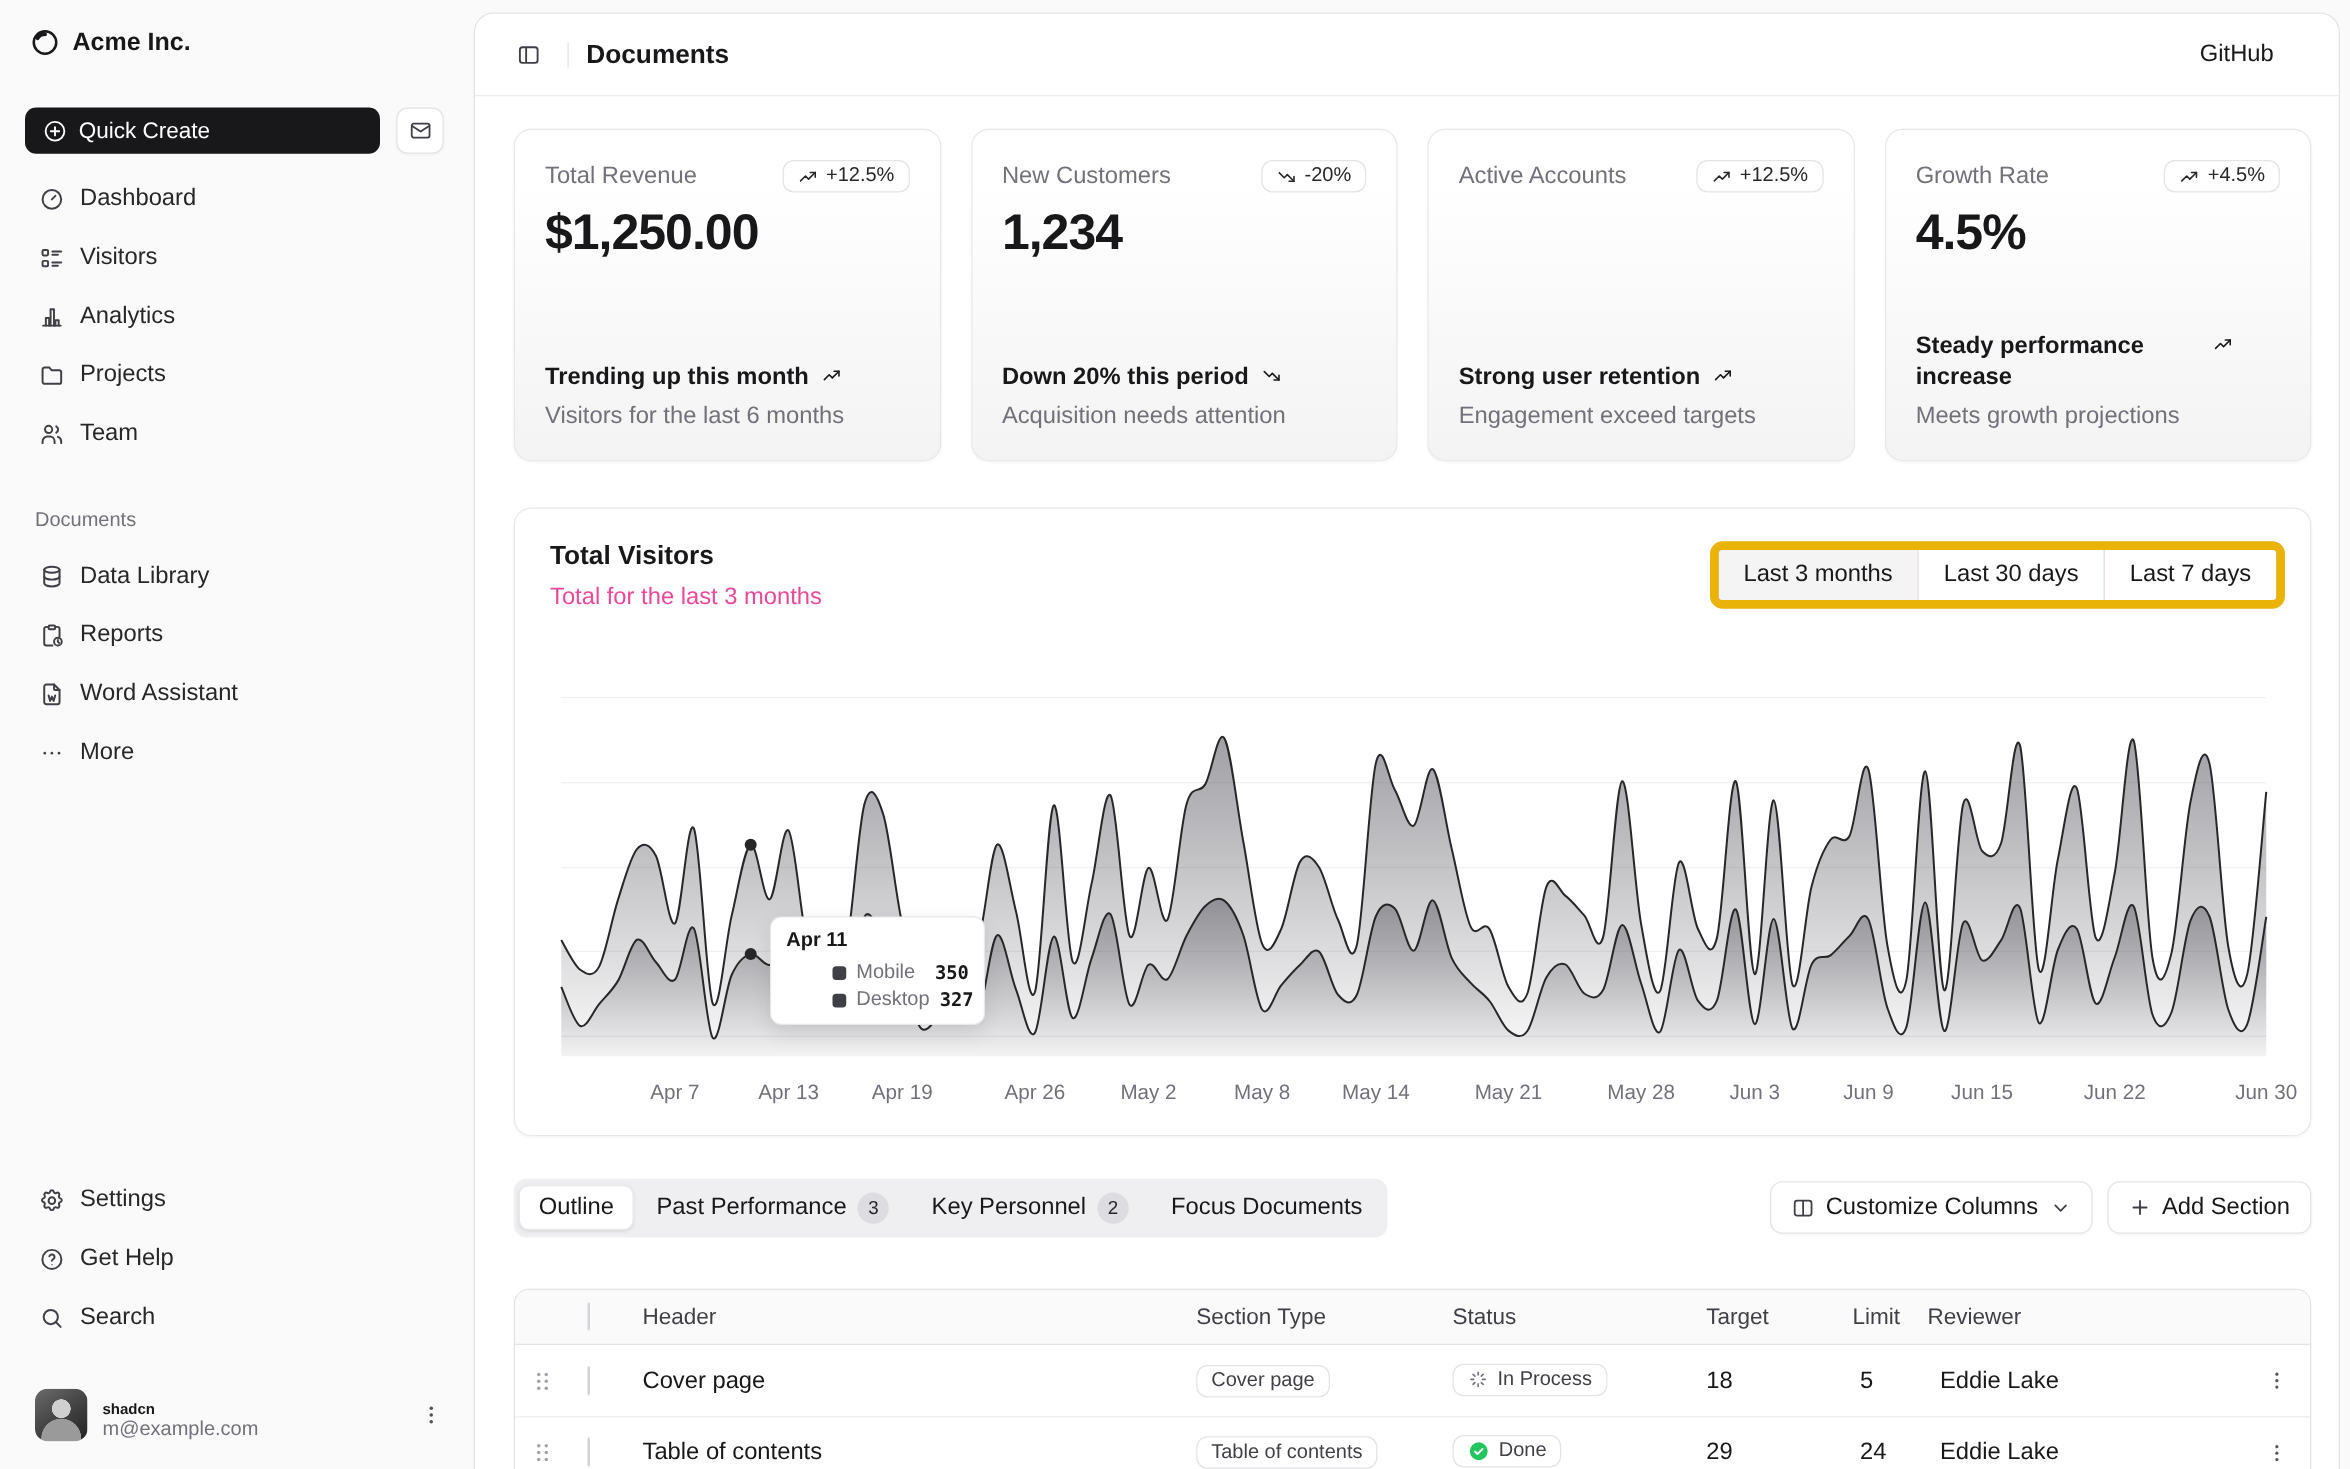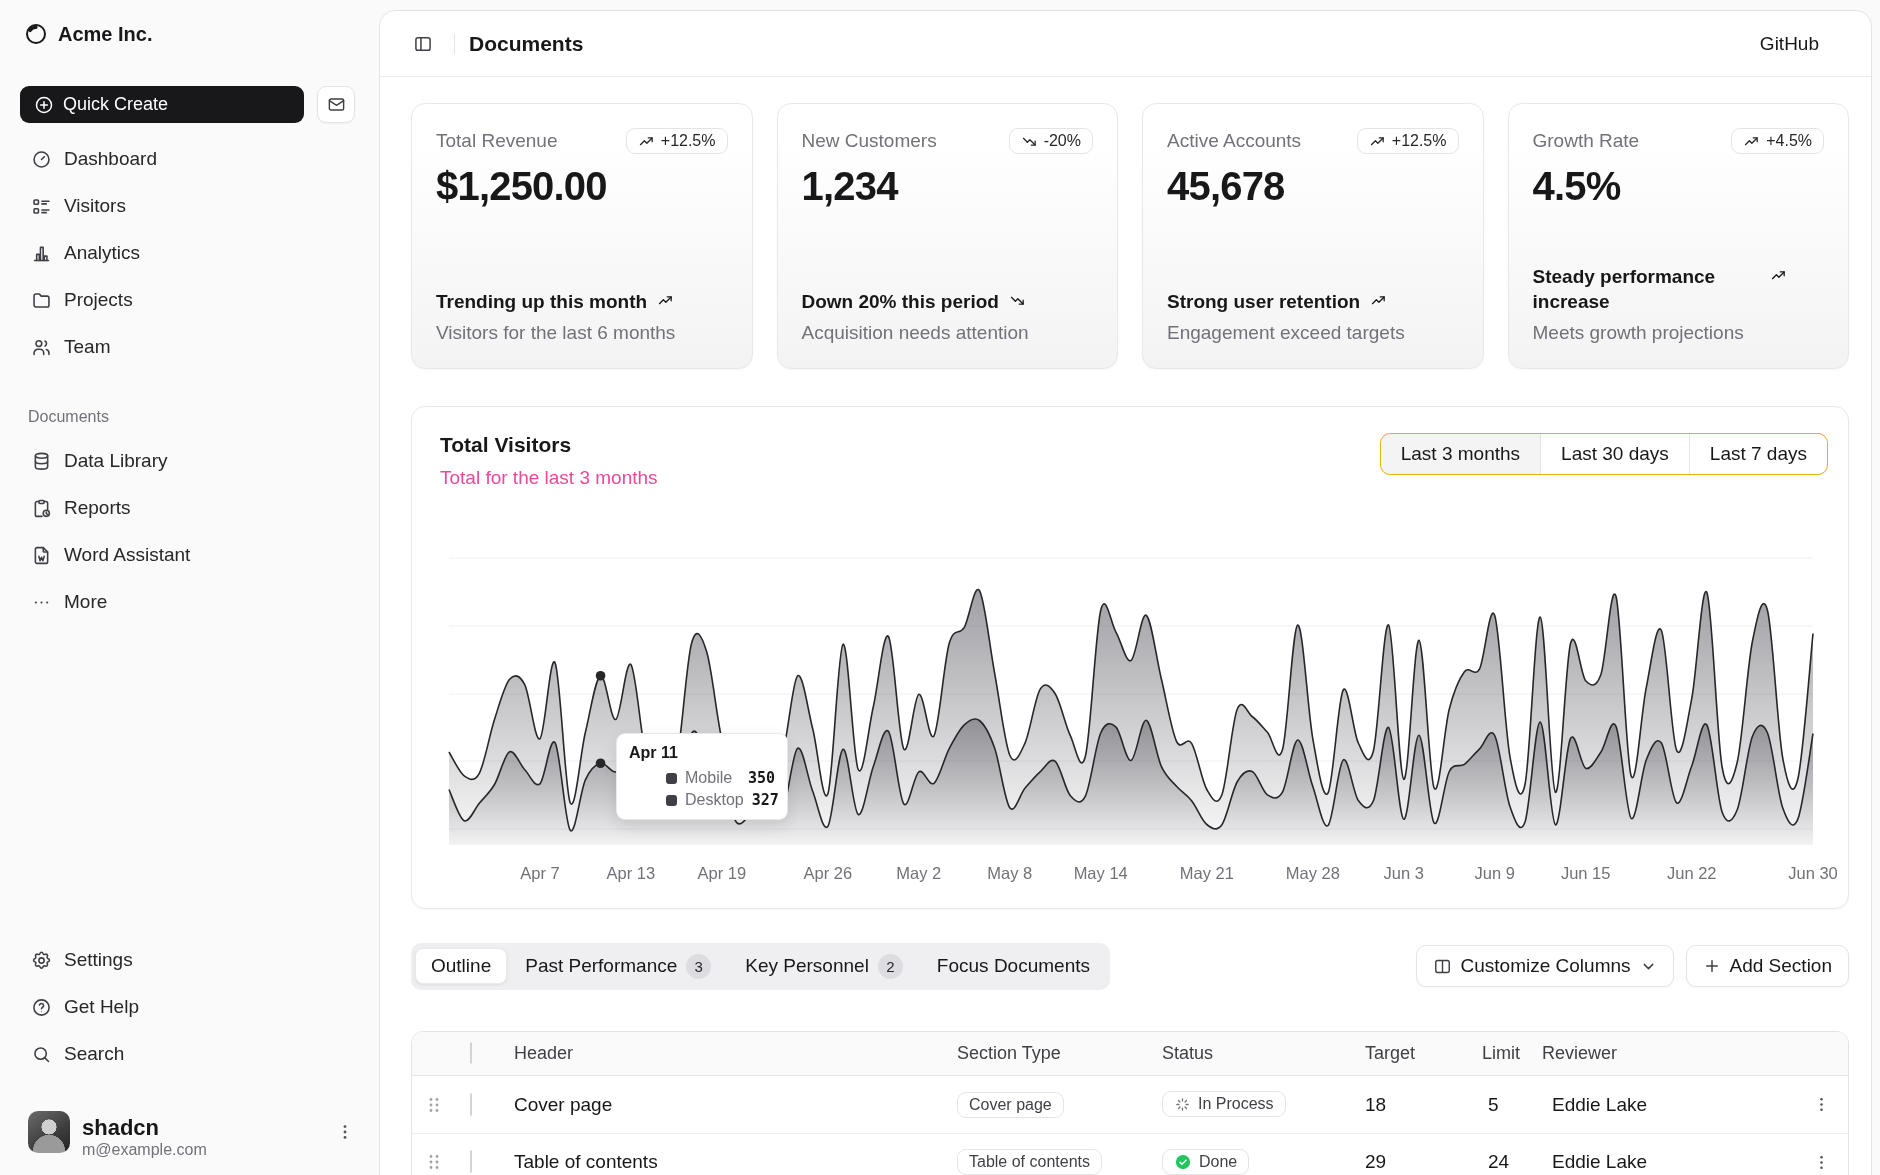--- a/index.html
+++ b/index.html
@@ -27,21 +27,21 @@
   .nav-item .icon { width:22px; color:#3f3f46; }
   
   .user-row { position:absolute; left:20px; right:16px; top:1104px; height:56px;
     display:flex; align-items:center; gap:12px; padding:0 8px; cursor:pointer; }
   .avatar { width:42px; height:42px; border-radius:10px; flex:none;
     background:
       radial-gradient(circle at 50% 38%, #cfcfcf 0 22%, transparent 23%),
       radial-gradient(circle at 50% 95%, #9a9a9a 0 35%, transparent 36%),
       linear-gradient(145deg,#6b6b6b,#3c3c3c 60%,#222); }
   .user-meta { flex:1; min-width:0; }
-  .user-name { font-size:22px; font-weight:600; line-height:1.15;margin-top:10px; }
+  .user-name { font-size:12px; font-weight:600; line-height:1.15;margin-top:10px; }
   .user-email { font-size:16px; color:#71717a; line-height:1.2; }
 
   
   #main { position:absolute; left:379px; top:10px; width:1493px; height:1200px;
     background:#fff; border:1px solid #e4e4e7; border-radius:16px; }
   #main-header { position:absolute; left:0; right:0; top:0; height:66px;
     border-bottom:1px solid #ececee; display:flex; align-items:center; padding:0 52px 0 26px; }
   .hdr-left { display:flex; align-items:center; gap:14px; }
   .panel-btn { width:34px; height:34px; border-radius:8px; display:flex; align-items:center;
     justify-content:center; color:#3f3f46; cursor:pointer; }
@@ -66,21 +66,21 @@
     line-height:1.35; align-items:flex-start; }
   .stat-foot-title .txt { max-width:78%; }
   .stat-foot-title .icon { margin-top:3px; }
   .stat-foot-desc { font-size:19px; color:#71717a; margin-top:7px; }
 
   
   #chart-card { position:absolute; left:31px; top:395px; width:1438px; height:503px;
     border:1px solid #e8e8ea; border-radius:14px; background:#fff; box-shadow:0 1px 2px rgba(0,0,0,.03); }
   .chart-title { position:absolute; left:28px; top:26px; font-size:21px; font-weight:700; }
   .chart-sub { position:absolute; left:28px; top:60px; font-size:19px; color:#ec4899; }
-  .range-group { position:absolute; right:20px; top:26px; display:flex; border:1px solid #eab308;
+  .range-group { position:absolute; right:20px; top:26px; display:flex; border:7px solid #eab308;
     border-radius:10px; overflow:hidden; background:#f9a8d4; }
   .range-item { padding:9px 20px; font-size:19px; color:#18181b; cursor:pointer; background:#fff; }
   .range-item + .range-item { border-left:1px solid #e4e4e7; }
   .range-item.active { background:#f4f4f5; }
   #chart-svg { position:absolute; left:24px; top:100px; overflow:visible; }
   .chart-tooltip { position:absolute; left:204px; top:326px; width:172px; background:#fff;
     border:1px solid rgba(0,0,0,.09); border-radius:9px; padding:10px 12px;
     box-shadow:0 6px 16px rgba(0,0,0,.10); }
   .tt-title { font-size:16px; font-weight:600; margin-bottom:7px; }
   .tt-row { display:flex; align-items:center; gap:8px; margin-top:4px; font-size:16px;margin-left:37px; }
@@ -371,21 +371,20 @@
     <div class="stat-top">
       <span class="stat-label">Active Accounts</span>
       <span class="stat-badge">
         <span class="icon">
               <svg width="17" height="17" viewBox="0 0 24 24" fill="none" stroke="currentColor" stroke-width="1.8" stroke-linecap="round" stroke-linejoin="round">
                 <path d="M3.5 16.5l5.5-5.5 3.5 3.5 7.5-7.5"></path>
                 <path d="M14.5 7h5.5v5.5"></path>
               </svg>
             </span>+12.5%</span>
     </div>
-    <div class="stat-value">45,678</div>
     <div class="stat-footer">
       <div class="stat-foot-title">
         <span class="txt">Strong user retention</span>
         <span class="icon">
               <svg width="17" height="17" viewBox="0 0 24 24" fill="none" stroke="currentColor" stroke-width="1.8" stroke-linecap="round" stroke-linejoin="round">
                 <path d="M3.5 16.5l5.5-5.5 3.5 3.5 7.5-7.5"></path>
                 <path d="M14.5 7h5.5v5.5"></path>
               </svg>
             </span>
       </div>

